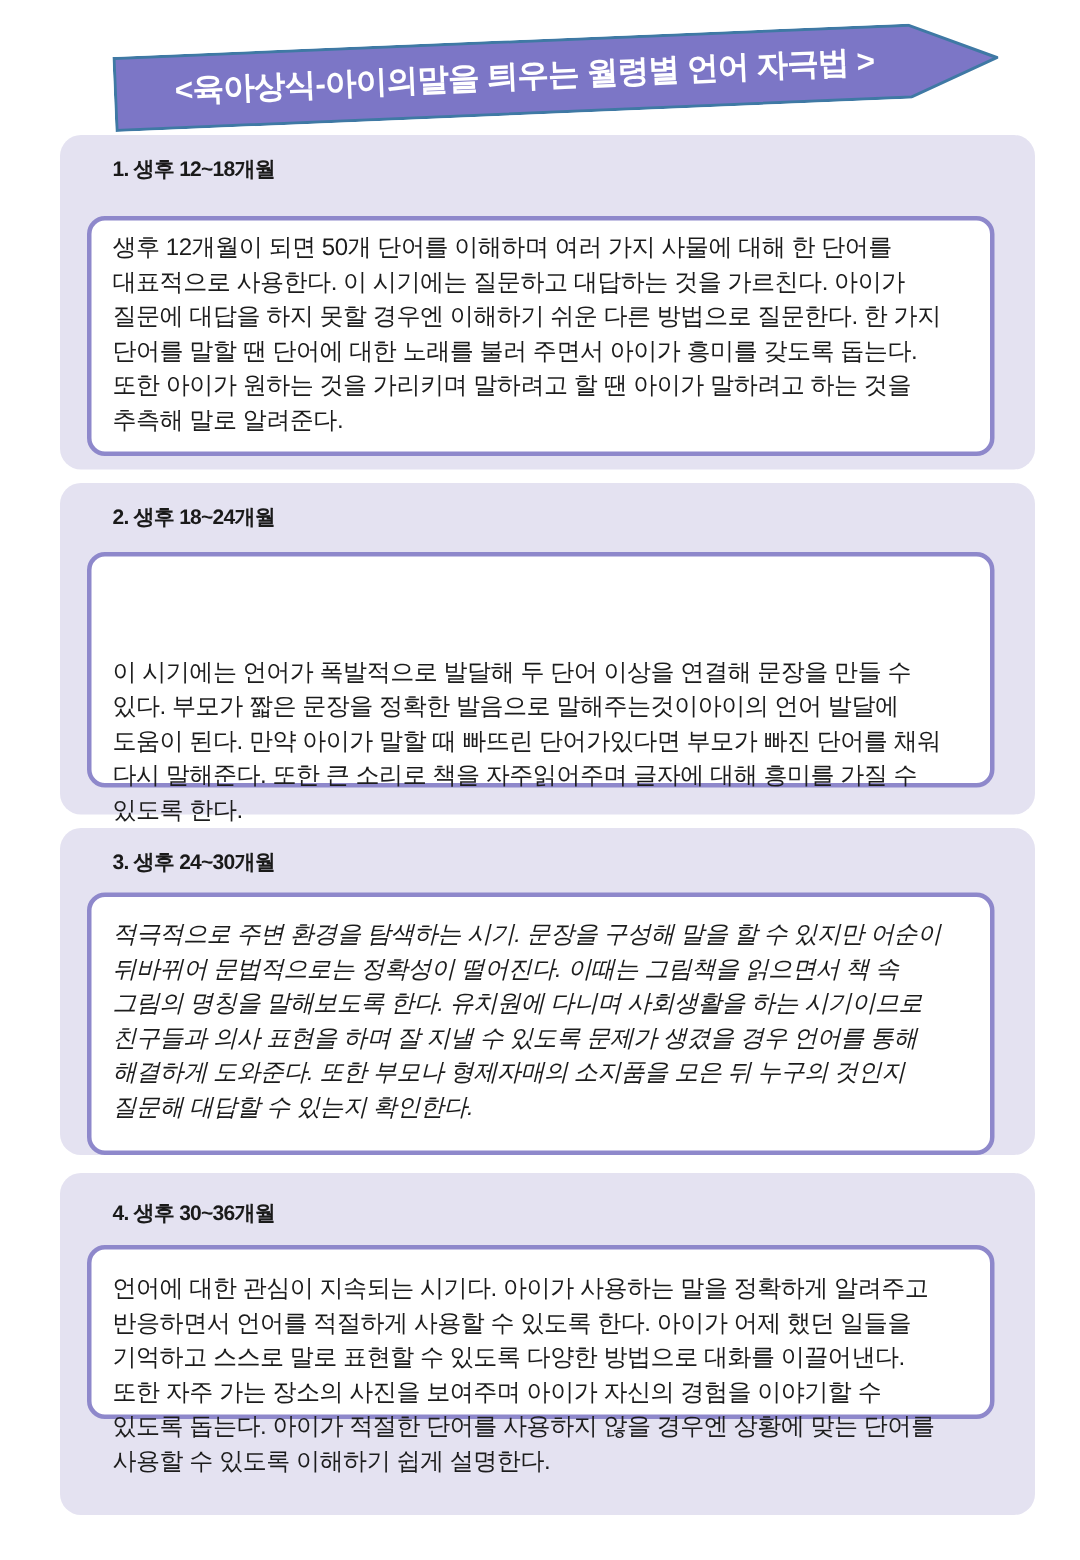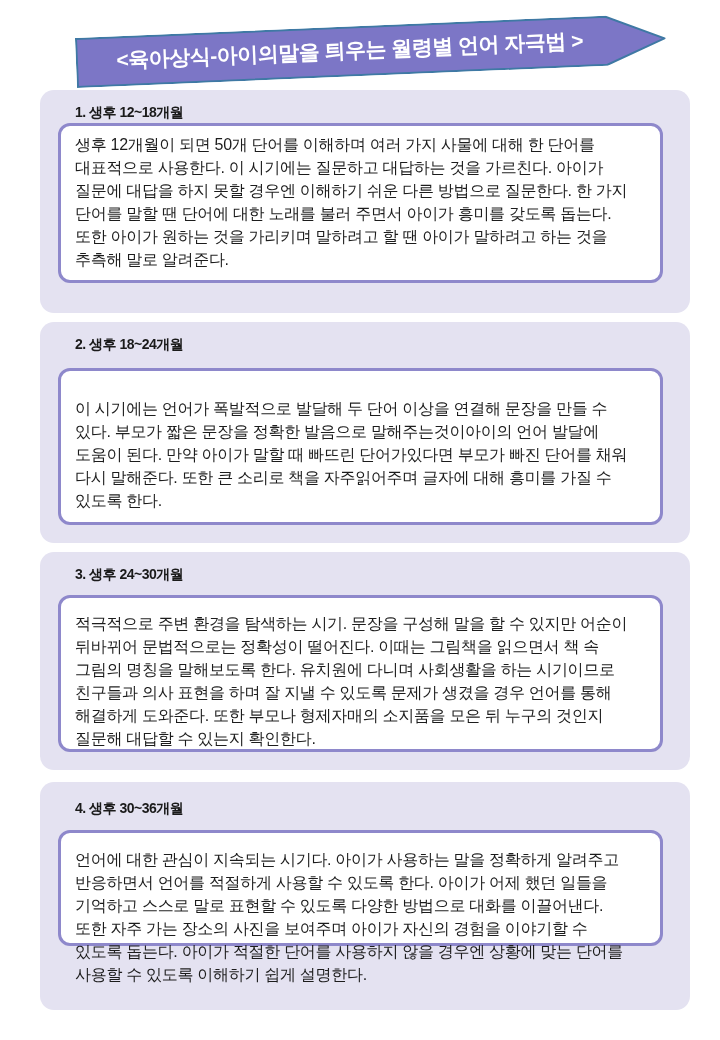--- a/index.html
+++ b/index.html
@@ -79,35 +79,35 @@
 
   .box {
     position: absolute;
     left: 18px;
     right: 27px;
     background: #ffffff;
     border: 3px solid #8e88cb;
     border-radius: 12px;
     box-sizing: border-box;
   }
-  .s1 .box { top: 33px; height: 160px; }
+  .s1 .box { top: 54px; height: 160px; }
   .s2 .box { top: 46px; height: 157px; }
-  .s3 .box { top: 43px; height: 157px; }
+  .s3 .box { top: 43px; height: 175px; font-style: italic; }
   .s4 .box { top: 48px; height: 116px; }
 
   .body-text {
     margin: 0;
     padding: 7px 10px 0 14px;
     font-size: 16px;
     line-height: 23px;
     letter-spacing: -0.3px;
     color: #1c1c1c;
     white-space: pre-line;
   }
-  .s2 .body-text { padding-top: 26px; }
+  .s2 .body-text { padding-top: 26px; margin-top: 40px; }
   .s3 .body-text { padding-top: 14px; }
   .s4 .body-text { padding-top: 15px; }
 </style>
 </head>
 <body>
 
 <div class="page">
 
   <div class="banner">
     <svg class="banner-shape" viewBox="0 0 590 50" preserveAspectRatio="none" aria-hidden="true">

